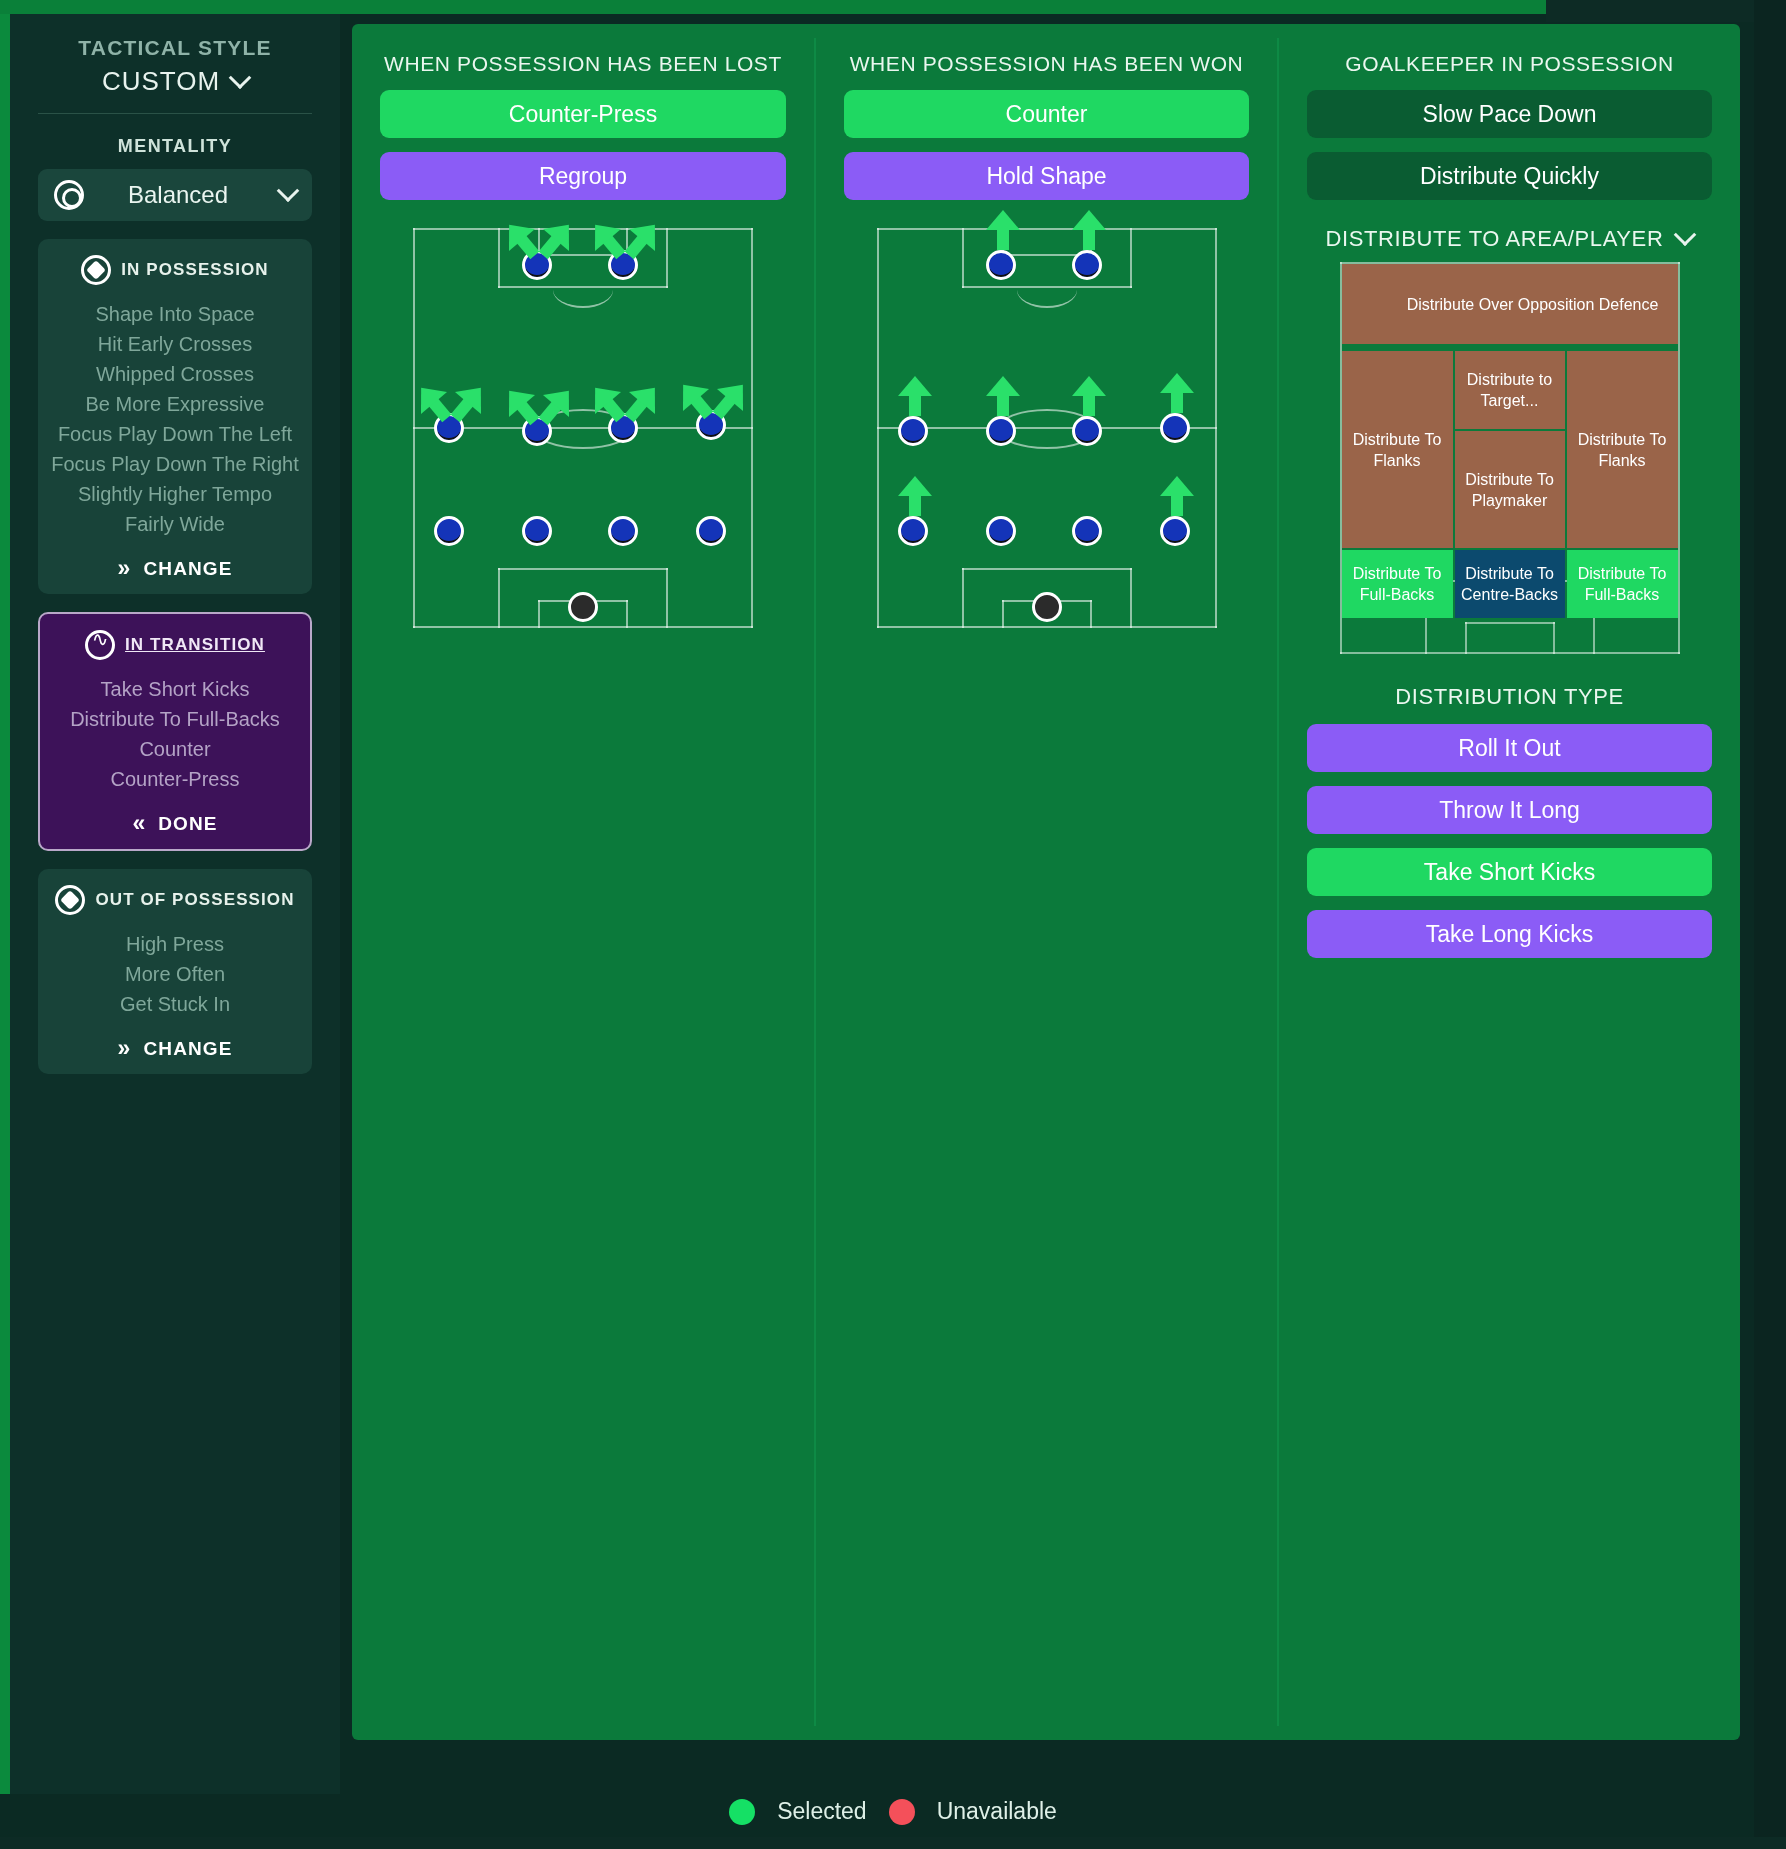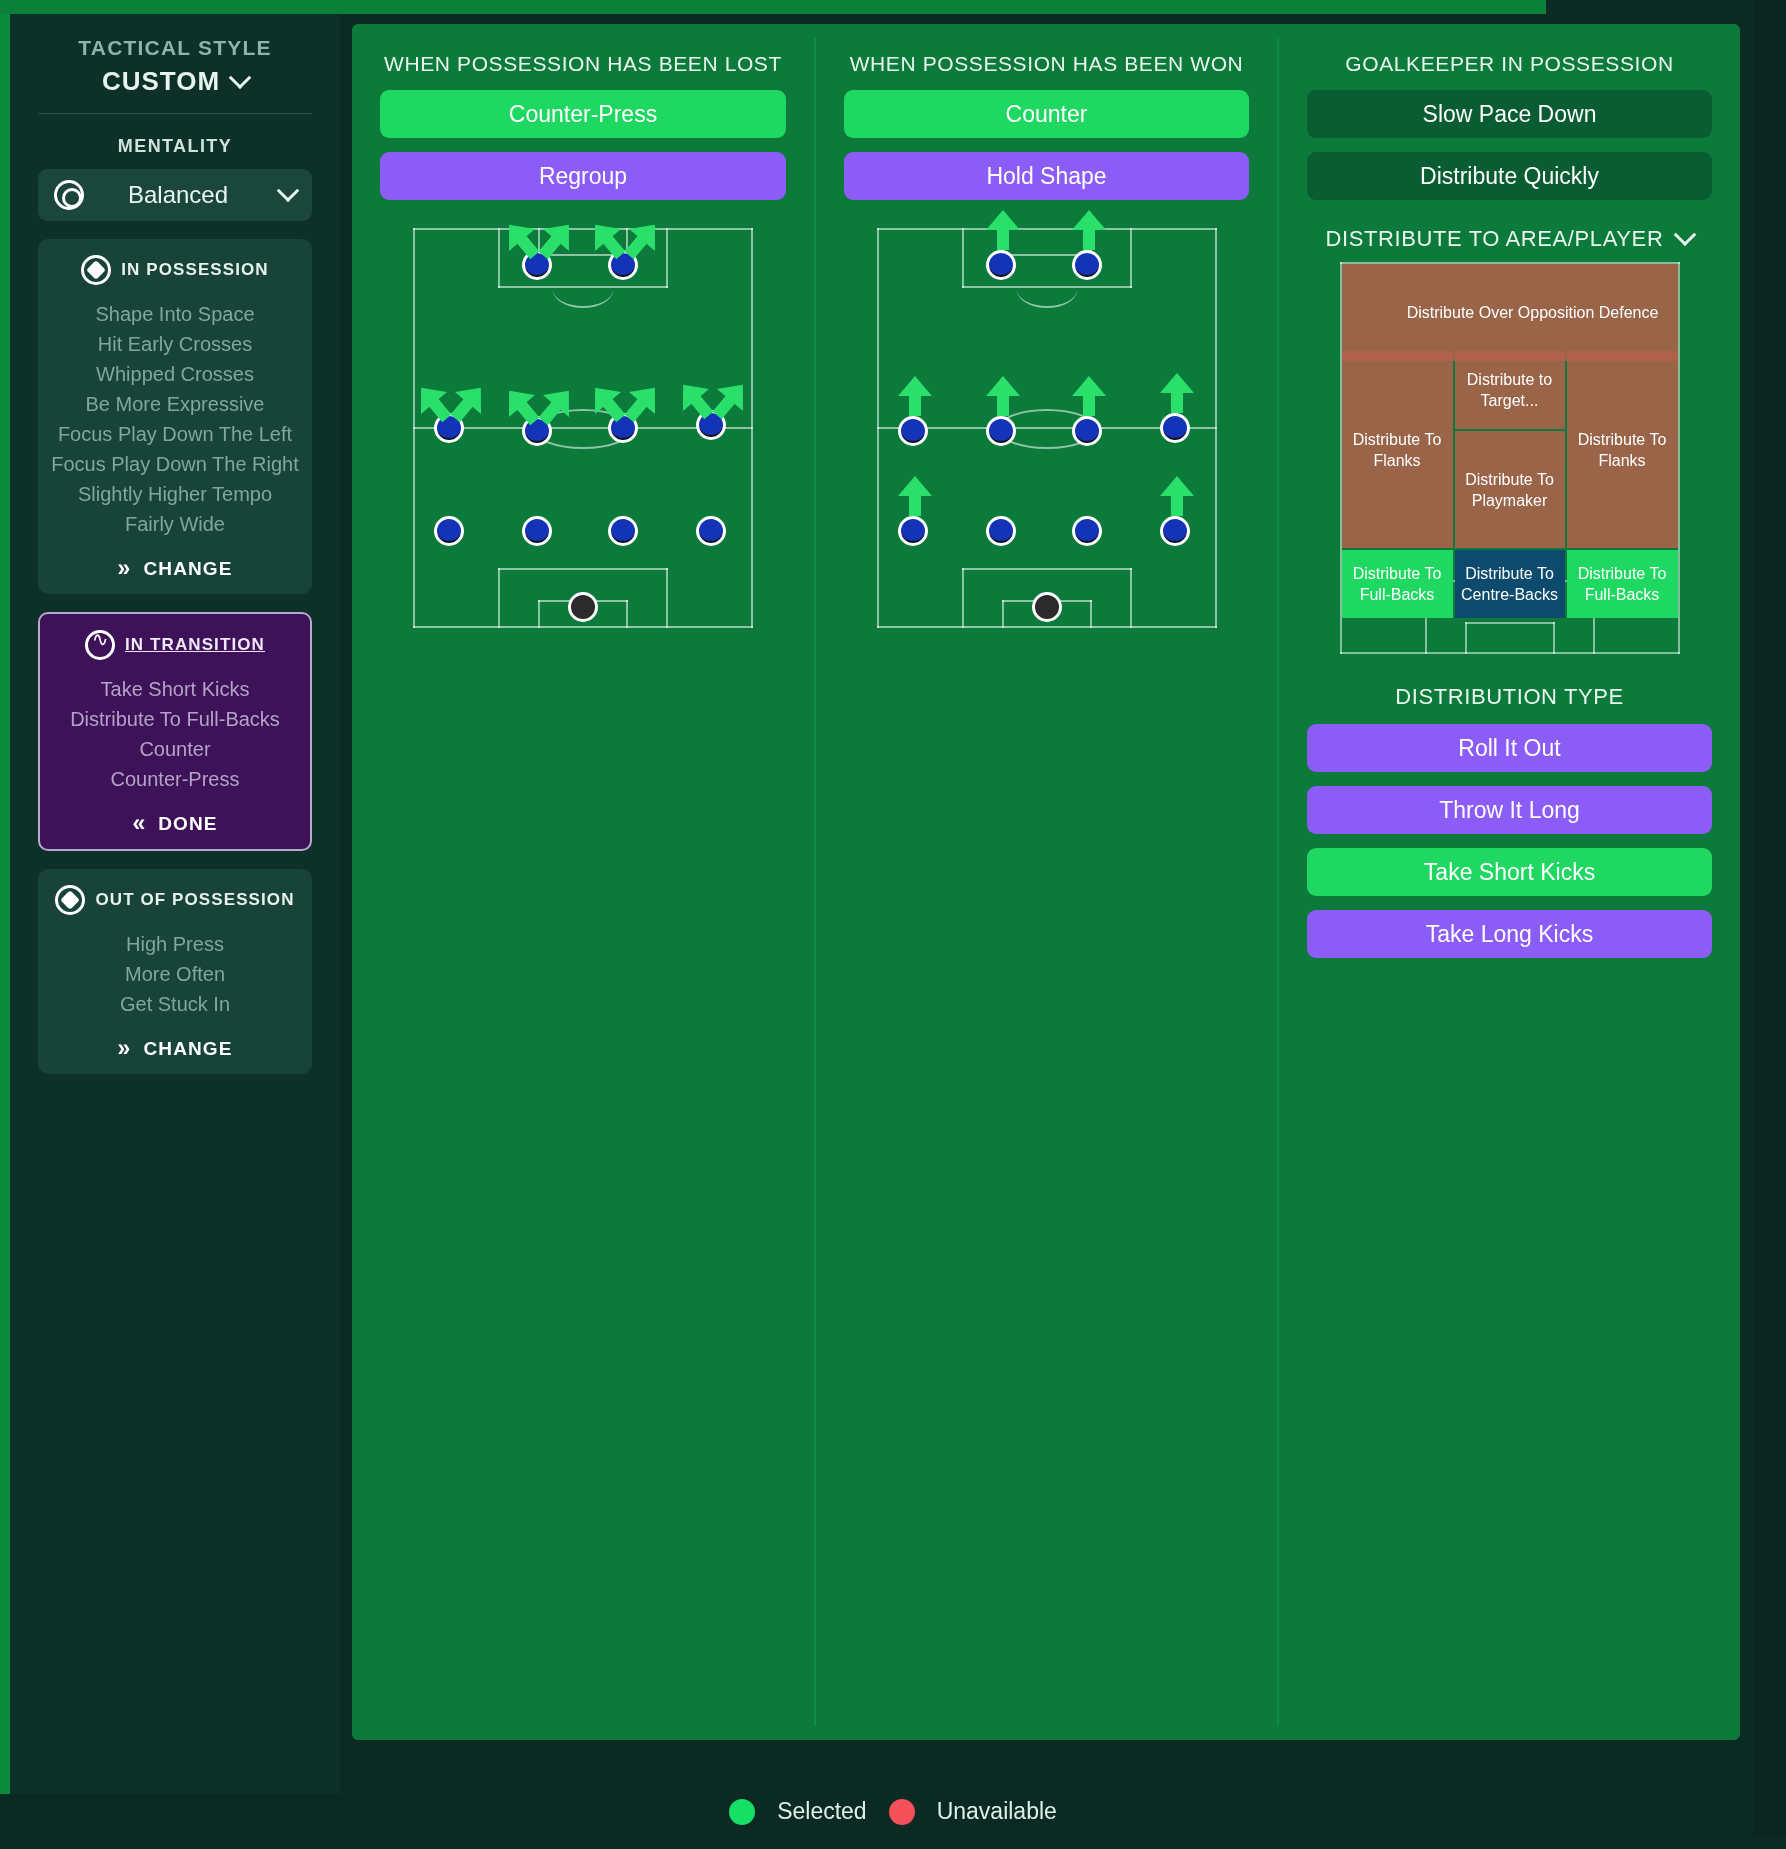--- a/index.html
+++ b/index.html
@@ -15,21 +15,21 @@
   .top-green-bar { position:absolute; top:0; left:0; width:1546px; height:14px; background:#0a8039; }
   .top-dark-bar { position:absolute; top:0; left:1546px; width:240px; height:22px; background:#0d2b25; }
   .right-dark-strip { position:absolute; top:0; right:0; width:32px; height:1849px; background:#0b2520; }
   .bottom-dark-strip { position:absolute; bottom:0; left:0; width:1786px; height:12px; background:#0d2b25; }
   .left-green-edge { position:absolute; top:14px; left:0; width:10px; height:1780px; background:#0b8a3d; }
 
   
   .sidebar { position:absolute; top:14px; left:10px; width:330px; height:1780px; background:#0d3029; }
   .tac-title { text-align:center; color:#8fb3a8; font-size:21px; font-weight:bold; letter-spacing:1.2px; padding-top:22px; }
   .tac-value-row { display:flex; align-items:center; justify-content:center; gap:12px; margin-top:6px; }
-  .tac-value { color:#e8f3ee; font-size:26px; letter-spacing:1px;font-weight:bold; }
+  .tac-value { color:#e8f3ee; font-size:26px; letter-spacing:1px; }
   .chev { display:inline-block; width:16px; height:16px; border-right:3px solid #e8f3ee; border-bottom:3px solid #e8f3ee; transform:rotate(45deg) translate(-3px,-3px); }
   .divider { height:1px; background:#2a5247; margin:16px 28px 0 28px; }
   .mentality-label { text-align:center; color:#cfe3da; font-size:18px; font-weight:bold; letter-spacing:1.4px; margin-top:22px; }
 
   .mentality-box { margin:12px 28px 0 28px; height:52px; background:#1a463c; border-radius:9px; display:flex; align-items:center; padding:0 16px; }
   .mentality-box .label { flex:1; color:#eaf5f0; font-size:24px; text-align:center; margin-left:-8px; }
 
   .circ-icon { width:30px; height:30px; border-radius:50%; border:3px solid #ffffff; position:relative; flex:0 0 auto; }
   .circ-icon::after { content:""; position:absolute; left:50%; top:50%; width:12px; height:12px; margin:-6px 0 0 -6px; border-radius:50%; background:#ffffff; }
   .circ-icon.ball::after { width:14px; height:14px; margin:-7px 0 0 -7px; background:#ffffff; border-radius:3px; transform:rotate(45deg); }
@@ -296,21 +296,21 @@
         <div class="dgrid-pitch-line" style="right:0;top:0;width:2px;height:392px;"></div>
         <div class="dgrid-pitch-line" style="left:0;top:0;width:340px;height:2px;"></div>
         <div class="dgrid-pitch-line" style="left:0;bottom:0;width:340px;height:2px;"></div>
         <div class="dgrid-pitch-line" style="left:85px;bottom:0;width:2px;height:74px;"></div>
         <div class="dgrid-pitch-line" style="right:85px;bottom:0;width:2px;height:74px;"></div>
         <div class="dgrid-pitch-line" style="left:85px;bottom:72px;width:170px;height:2px;"></div>
         <div class="dgrid-pitch-line" style="left:125px;bottom:0;width:2px;height:32px;"></div>
         <div class="dgrid-pitch-line" style="right:125px;bottom:0;width:2px;height:32px;"></div>
         <div class="dgrid-pitch-line" style="left:125px;bottom:30px;width:90px;height:2px;"></div>
 
-        <div class="dcell un" style="left:2px;top:2px;width:336px;height:97px;padding-left:48px;">Distribute Over Opposition Defence</div>
+        <div class="dcell un" style="left:2px;top:2px;width:336px;height:80px;padding-left:48px;">Distribute Over Opposition Defence</div>
         <div class="dcell un" style="left:115px;top:89px;width:110px;height:78px;">Distribute to Target...</div>
         <div class="dcell un" style="left:2px;top:89px;width:111px;height:197px;">Distribute To Flanks</div>
         <div class="dcell un" style="left:227px;top:89px;width:111px;height:197px;">Distribute To Flanks</div>
         <div class="dcell un" style="left:115px;top:169px;width:110px;height:117px;">Distribute To Playmaker</div>
         <div class="dcell sel" style="left:2px;top:288px;width:111px;height:68px;">Distribute To Full-Backs</div>
         <div class="dcell off" style="left:115px;top:288px;width:110px;height:68px;">Distribute To Centre-Backs</div>
         <div class="dcell sel" style="left:227px;top:288px;width:111px;height:68px;">Distribute To Full-Backs</div>
       </div>
 
       <div class="dist-type-title">DISTRIBUTION TYPE</div>

